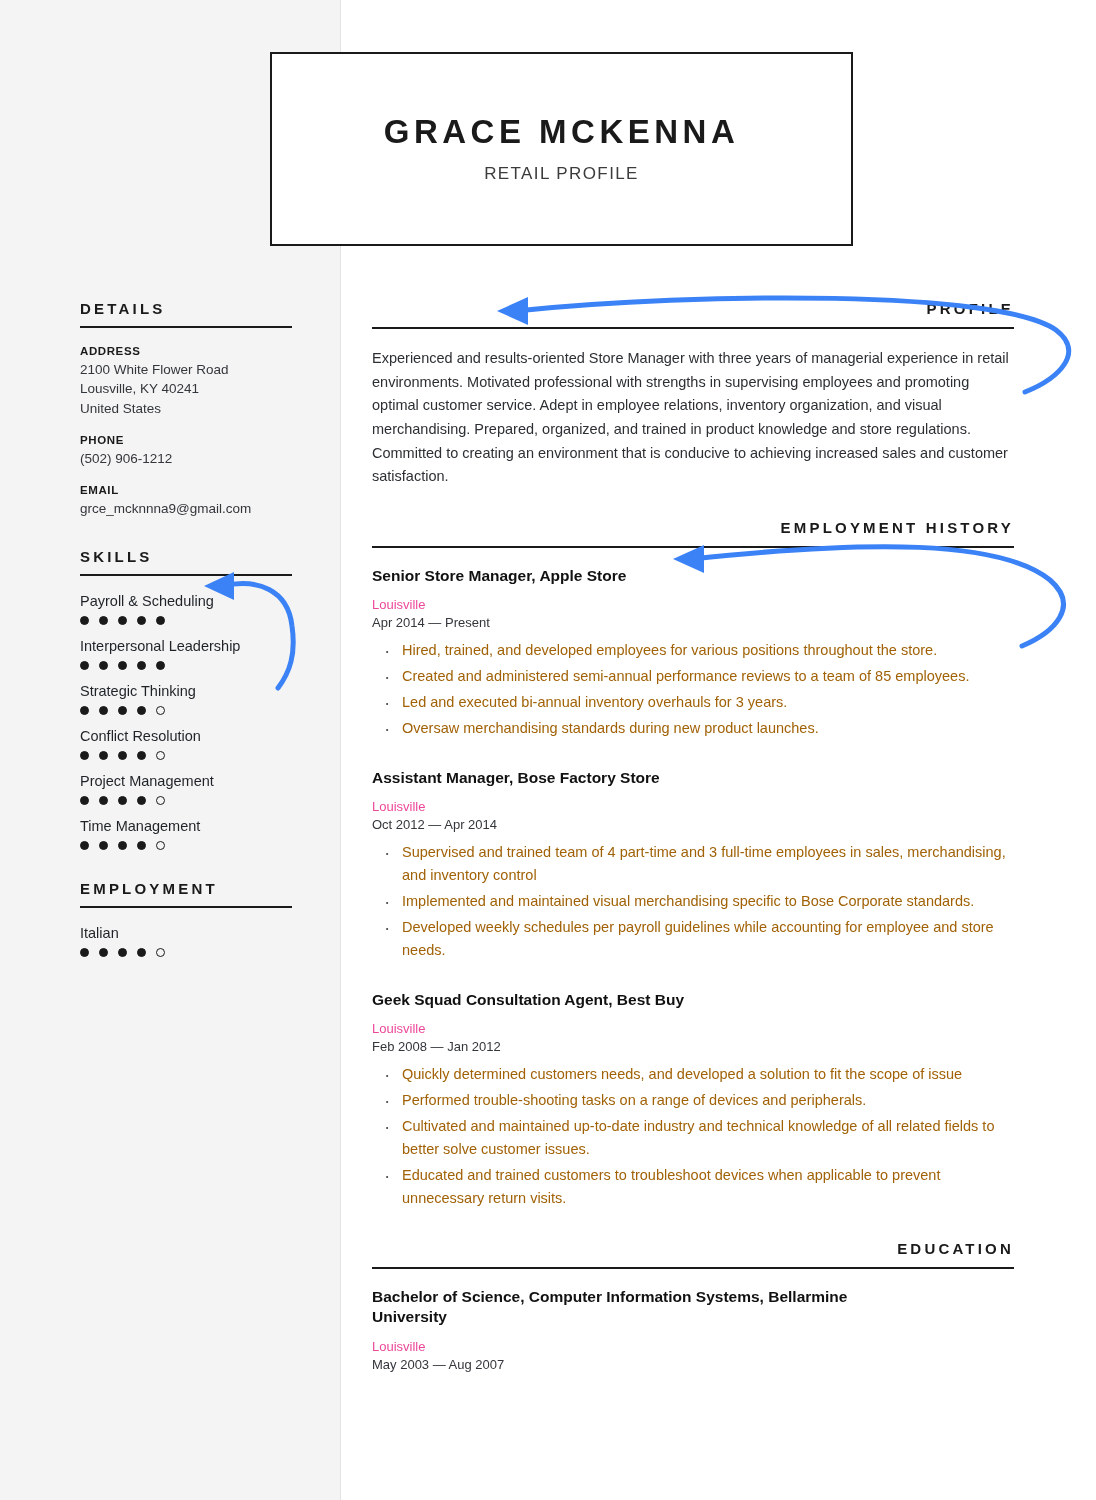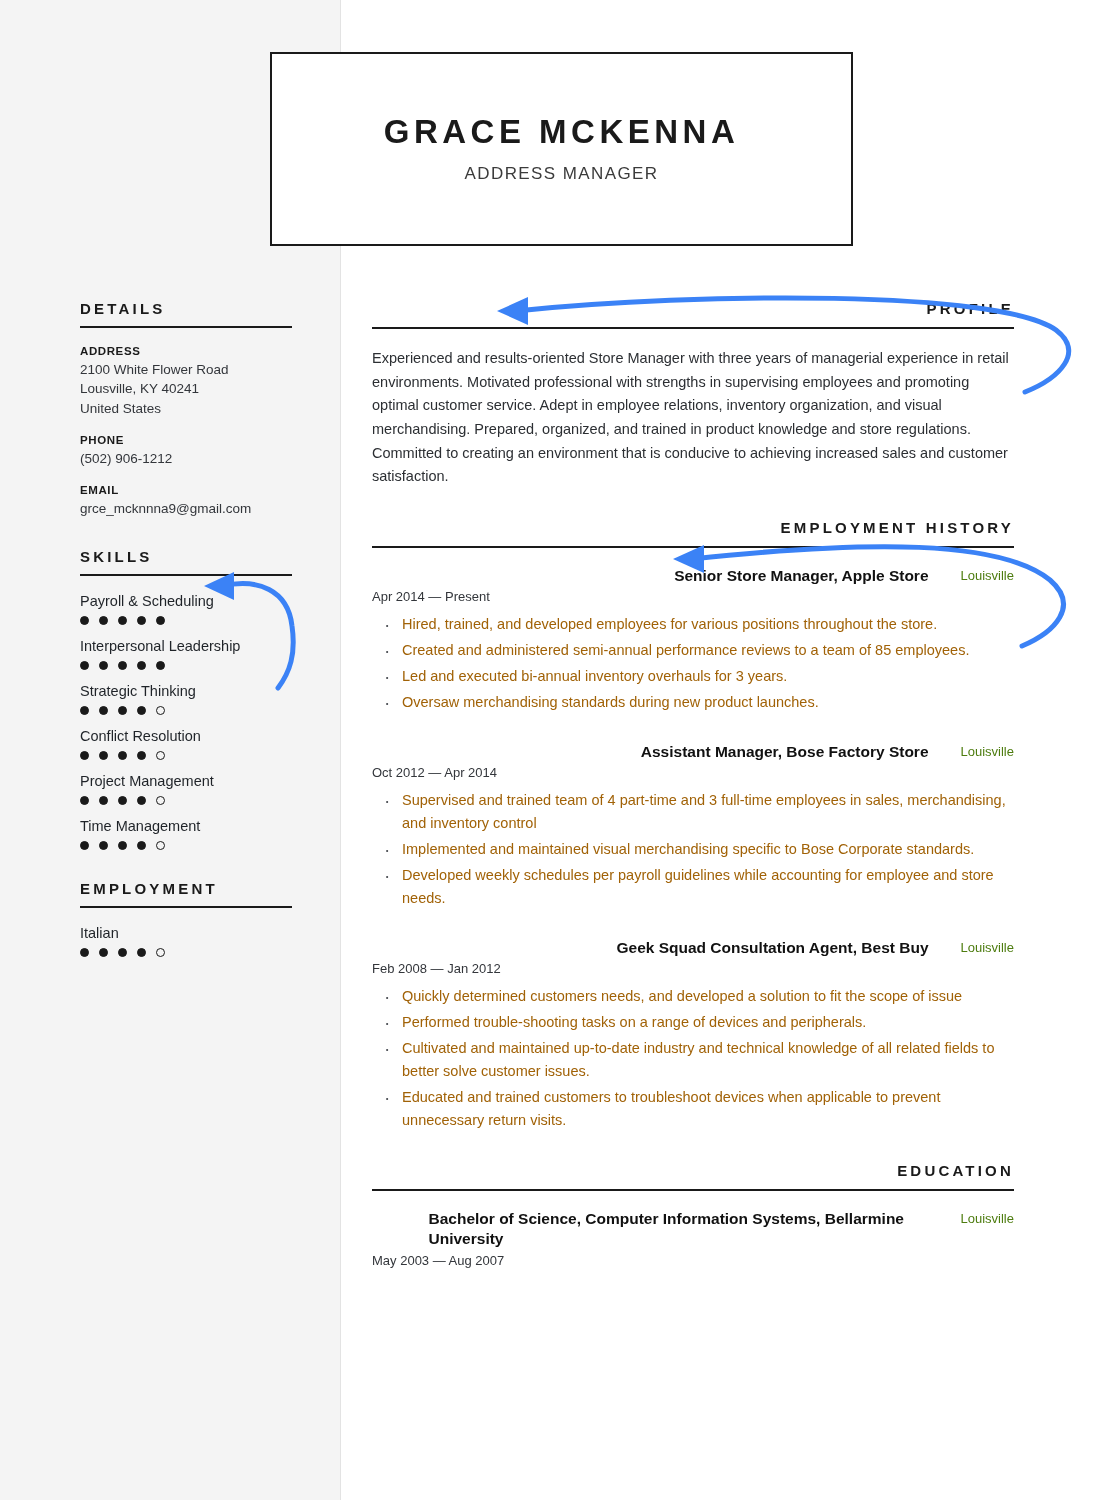--- a/index.html
+++ b/index.html
@@ -129,32 +129,33 @@
     font-size: 14.5px;
     line-height: 1.63;
     color: #2c2f33;
   }
   .job { margin-bottom: 28px; }
   .job:last-child { margin-bottom: 0; }
   .job-head {
     display: flex;
     justify-content: flex-end;
     align-items: flex-start;
-    gap: 32px;
+    gap: 9px;
+    flex-direction: column;
   }
   .job-role {
     font-size: 15.5px;
     font-weight: bold;
     color: #111;
     line-height: 1.32;
     max-width: 500px;
   }
   .job-location {
     font-size: 13px;
-    color: #4d7c0f;
+    color: #ec4899;
     white-space: nowrap;
     padding-top: 2px;
   }
   .job-dates {
     font-size: 13px;
     color: #33363b;
     margin-top: 3px;
     margin-bottom: 9px;
   }
   ul.bullets {
@@ -188,21 +189,21 @@
 </style>
 </head>
 <body>
 
 <div id="page">
 
   <div class="left-bg"></div>
 
   <div class="header-box">
     <div class="full-name">GRACE MCKENNA</div>
-    <div class="job-title">ADDRESS MANAGER</div>
+    <div class="job-title">RETAIL PROFILE</div>
   </div>
 
   <div class="sidebar">
 
     <div class="side-block">
       <div class="side-heading">DETAILS</div>
       <div id="details-list">
           <div class="field-group">
             <div class="field-label">ADDRESS</div>
             <div class="field-value">2100 White Flower Road<br>Lousville, KY 40241<br>United States</div>

